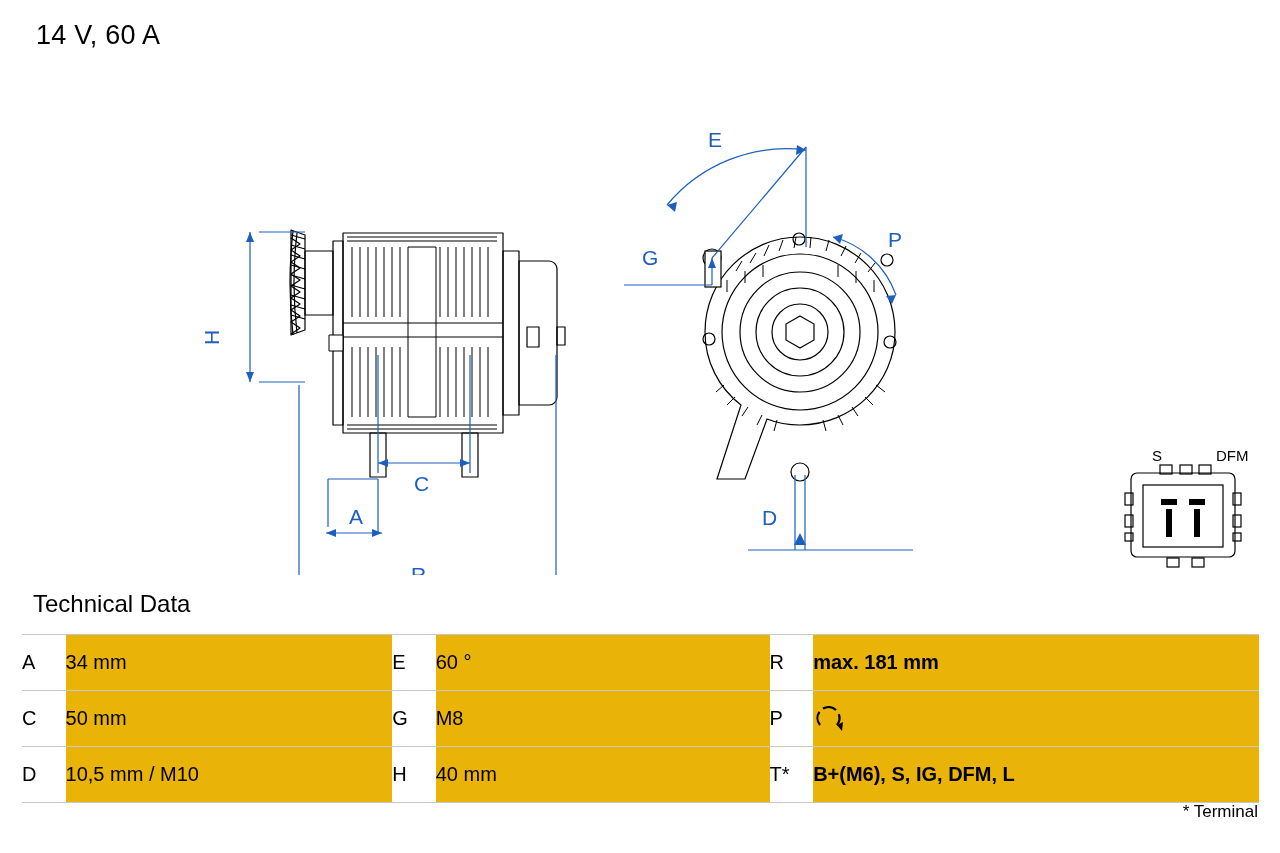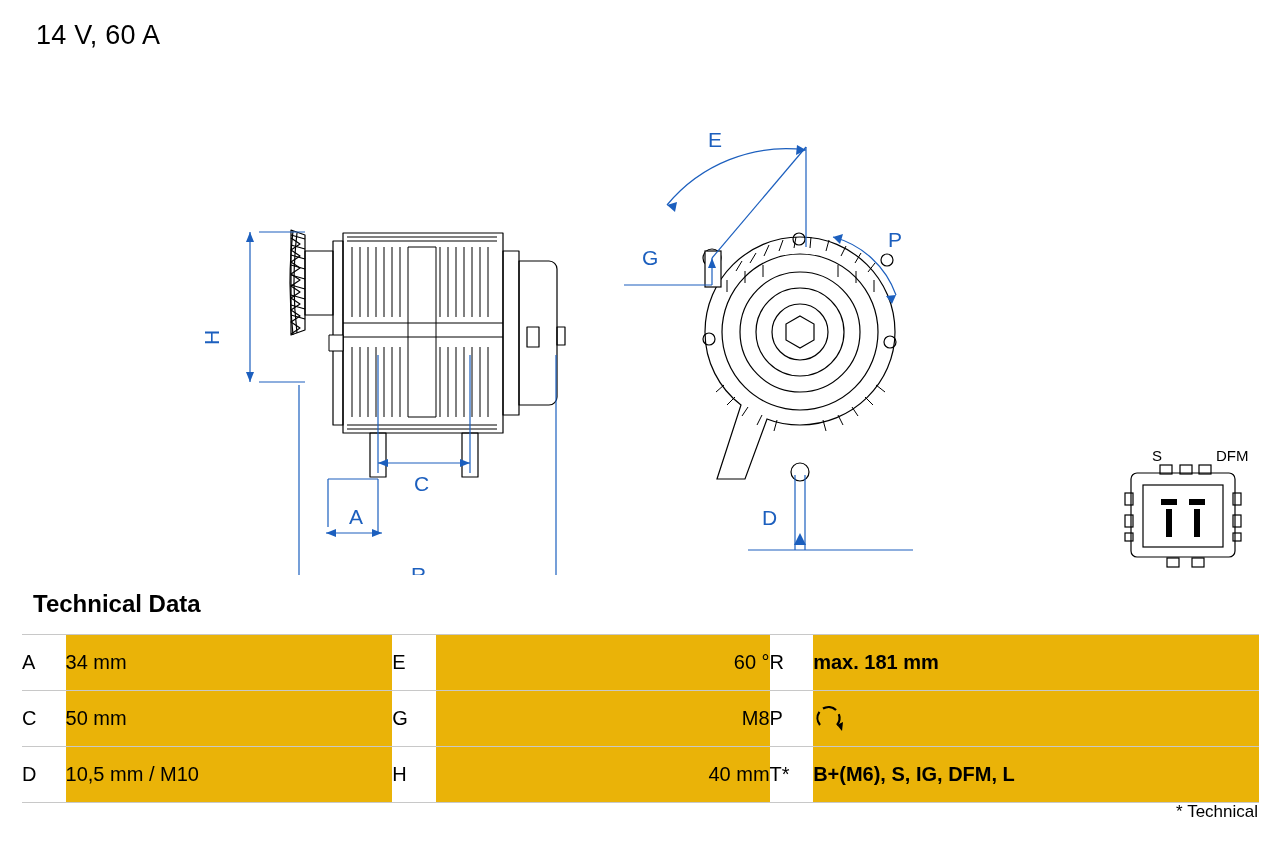--- a/index.html
+++ b/index.html
@@ -33,21 +33,21 @@
     left: 0;
     top: 55px;
     width: 1280px;
     height: 520px;
   }
   .tech-title {
     position: absolute;
     left: 33px;
     top: 590px;
     font-size: 24px;
-    font-weight: bold;
+    font-weight: normal;
   }
   table.tech {
     position: absolute;
     left: 22px;
     top: 634px;
     width: 1237px;
     border-collapse: collapse;
     font-size: 20px;
   }
   table.tech td {
@@ -61,21 +61,21 @@
     width: 42px;
     text-align: left;
     padding-left: 12px;
     background: #ffffff;
   }
   td.val {
     background: #eab308;
     padding-left: 13px;
   }
   td.val.c1 { width: 315px; }
-  td.val.c2 { width: 322px; text-align: right; }
+  td.val.c2 { width: 322px; }
   td.val.c3 { width: 430px; font-weight: bold; }
   .footnote {
     position: absolute;
     right: 22px;
     top: 802px;
     font-size: 17px;
     text-align: right;
   }
   .rot-icon {
     display: inline-block;
@@ -298,15 +298,15 @@
         <td class="key">D</td>
         <td class="val c1">10,5 mm / M10</td>
         <td class="key">H</td>
         <td class="val c2">40 mm</td>
         <td class="key">T*</td>
         <td class="val c3">B+(M6), S, IG, DFM, L</td>
       </tr>
     </tbody>
   </table>
 
-  <div class="footnote">* Technical</div>
+  <div class="footnote">* Terminal</div>
 
 </div>
 
 </body></html>

